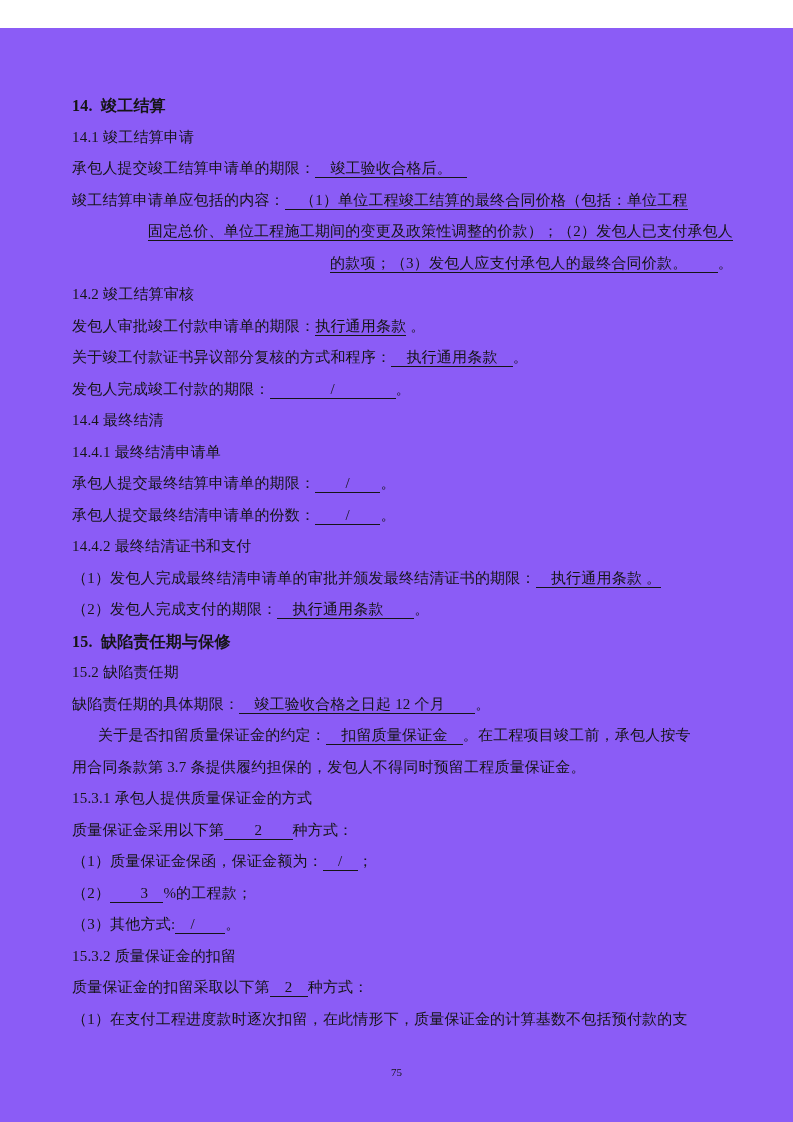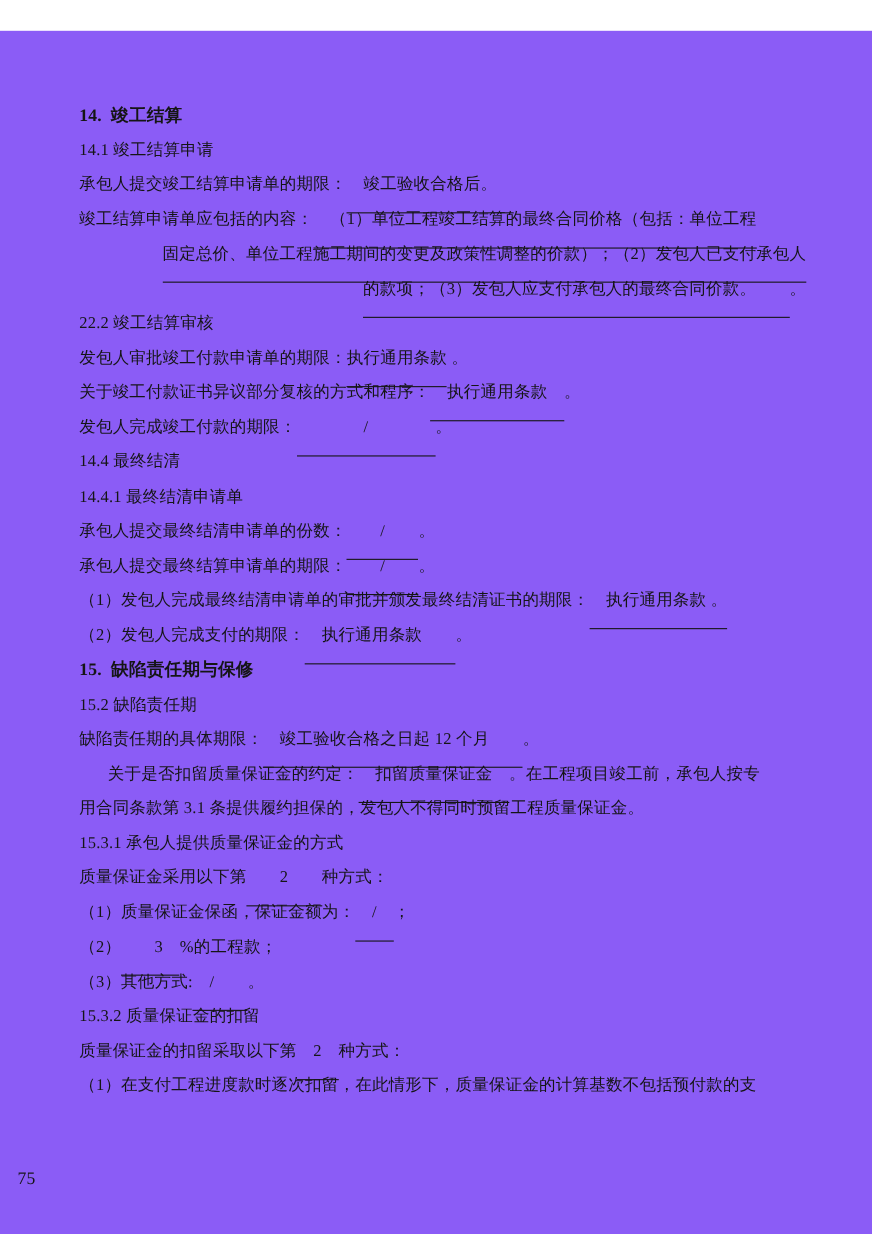--- a/index.html
+++ b/index.html
@@ -25,59 +25,60 @@
     letter-spacing:0.2px;
   }
   p.h1 {
     font-weight:700;
     font-size:16px;
   }
   p.indent { padding-left:28px;text-align:right; }
   p.indent-first { text-indent:26px; }
   .u {
     border-bottom:1.2px solid #151515;
-    padding-bottom:17px;
+    padding-bottom:1px;
     white-space:pre-wrap;
   }
   .page-number {
     position:absolute;
-    left:16px; right:0;
+    left:0; right:0;
     top:1036px;
-    text-align:left;
-    font-size:16px;
+    text-align:center;
+    font-size:11px;
     line-height:16px;
     color:#151515;
   }
 </style>
 </head>
 <body>
 
 <div class="page">
   <div class="content">
       <p class="line h1"><span>14.  竣工结算</span></p>
       <p class="line"><span>14.1 竣工结算申请</span></p>
       <p class="line"><span>承包人提交竣工结算申请单的期限：</span><span class="u">　竣工验收合格后。　</span></p>
       <p class="line"><span>竣工结算申请单应包括的内容：</span><span class="u">　（1）单位工程竣工结算的最终合同价格（包括：单位工程</span></p>
       <p class="line indent"><span class="u">固定总价、单位工程施工期间的变更及政策性调整的价款）；（2）发包人已支付承包人</span></p>
       <p class="line indent"><span class="u">的款项；（3）发包人应支付承包人的最终合同价款。　　</span><span>。</span></p>
-      <p class="line"><span>22.2 竣工结算审核</span></p>
+      <p class="line"><span>14.2 竣工结算审核</span></p>
       <p class="line"><span>发包人审批竣工付款申请单的期限：</span><span class="u">执行通用条款</span><span> 。</span></p>
       <p class="line"><span>关于竣工付款证书异议部分复核的方式和程序：</span><span class="u">　执行通用条款　</span><span>。</span></p>
       <p class="line"><span>发包人完成竣工付款的期限：</span><span class="u">　　　　/　　　　</span><span>。</span></p>
       <p class="line"><span>14.4 最终结清</span></p>
       <p class="line"><span>14.4.1 最终结清申请单</span></p>
+      <p class="line"><span>承包人提交最终结算申请单的期限：</span><span class="u">　　/　　</span><span>。</span></p>
       <p class="line"><span>承包人提交最终结清申请单的份数：</span><span class="u">　　/　　</span><span>。</span></p>
-      <p class="line"><span>承包人提交最终结算申请单的期限：</span><span class="u">　　/　　</span><span>。</span></p>
+      <p class="line"><span>14.4.2 最终结清证书和支付</span></p>
       <p class="line"><span>（1）发包人完成最终结清申请单的审批并颁发最终结清证书的期限：</span><span class="u">　执行通用条款 。</span></p>
       <p class="line"><span>（2）发包人完成支付的期限：</span><span class="u">　执行通用条款　　</span><span>。</span></p>
       <p class="line h1"><span>15.  缺陷责任期与保修</span></p>
       <p class="line"><span>15.2 缺陷责任期</span></p>
       <p class="line"><span>缺陷责任期的具体期限：</span><span class="u">　竣工验收合格之日起 12 个月　　</span><span>。</span></p>
       <p class="line indent-first"><span>关于是否扣留质量保证金的约定：</span><span class="u">　扣留质量保证金　</span><span>。在工程项目竣工前，承包人按专</span></p>
-      <p class="line"><span>用合同条款第 3.1 条提供履约担保的，发包人不得同时预留工程质量保证金。</span></p>
+      <p class="line"><span>用合同条款第 3.7 条提供履约担保的，发包人不得同时预留工程质量保证金。</span></p>
       <p class="line"><span>15.3.1 承包人提供质量保证金的方式</span></p>
       <p class="line"><span>质量保证金采用以下第</span><span class="u">　　2　　</span><span>种方式：</span></p>
       <p class="line"><span>（1）质量保证金保函，保证金额为：</span><span class="u">　/　</span><span>；</span></p>
       <p class="line"><span>（2）</span><span class="u">　　3　</span><span>%的工程款；</span></p>
       <p class="line"><span>（3）其他方式:</span><span class="u">　/　　</span><span>。</span></p>
       <p class="line"><span>15.3.2 质量保证金的扣留</span></p>
       <p class="line"><span>质量保证金的扣留采取以下第</span><span class="u">　2　</span><span>种方式：</span></p>
       <p class="line"><span>（1）在支付工程进度款时逐次扣留，在此情形下，质量保证金的计算基数不包括预付款的支</span></p>
     </div>
   <div class="page-number">75</div>

